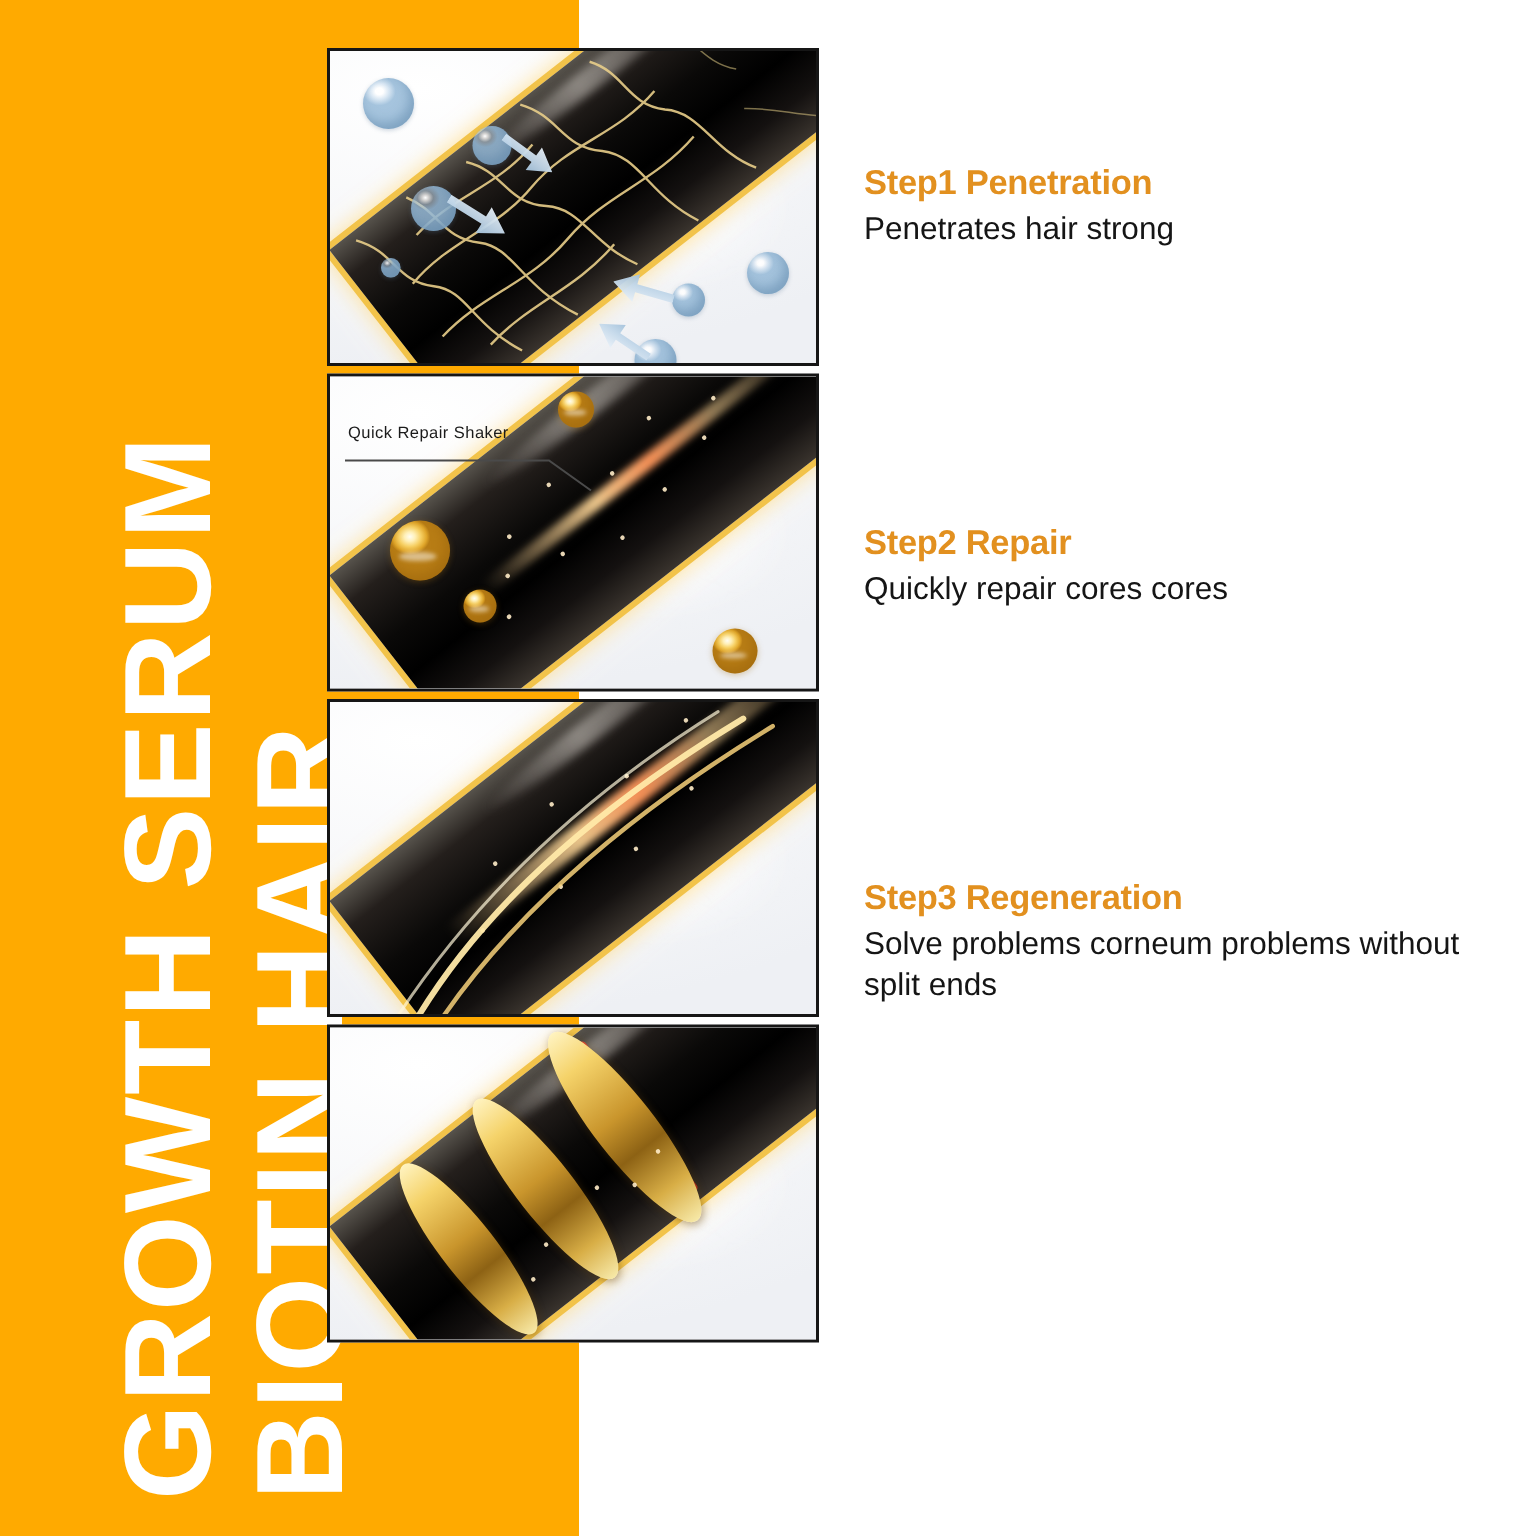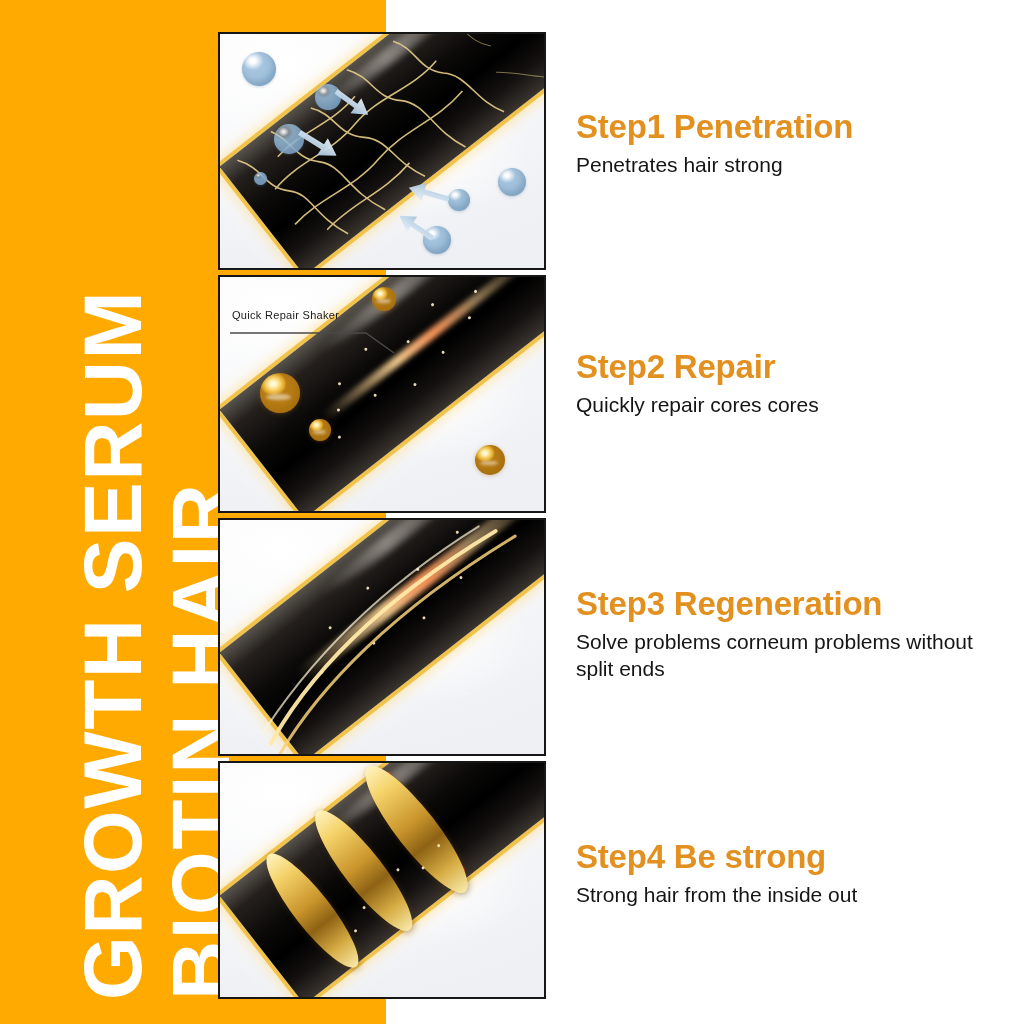--- a/index.html
+++ b/index.html
@@ -56,21 +56,21 @@
     left: 218px;
     top: 32px;
     width: 328px;
     display: flex;
     flex-direction: column;
     gap: 5px;
   }
   .panel {
     position: relative;
     width: 328px;
-    height: 238px;
+    height: 212px;
     border: 2px solid #161616;
     background: #f7f8fa;
     overflow: hidden;
     box-sizing: border-box;
     padding-left: 17px;
   }
   .panel-inner {
     position: absolute;
     inset: 0;
     overflow: hidden;
@@ -240,21 +240,21 @@
     width: 430px;
   }
   .step-1 { top: 108px; }
   .step-2 { top: 348px; }
   .step-3 { top: 585px; }
   .step-4 { top: 838px; }
 
   .step-title {
     font-family: "Liberation Sans", sans-serif;
     font-weight: bold;
-    font-size: 33px;
+    font-size: 23px;
     color: #e2901f;
     line-height: 1.15;
     letter-spacing: -0.2px;
     margin: 0 0 6px 0;
     white-space: nowrap;
   }
   .step-desc {
     font-family: "Liberation Sans", sans-serif;
     font-size: 21px;
     color: #151515;
@@ -425,20 +425,16 @@
     <div class="step step-2">
       <div class="step-title">Step2 Repair</div>
       <div class="step-desc">Quickly repair cores cores</div>
     </div>
 
     <div class="step step-3">
       <div class="step-title">Step3 Regeneration</div>
       <div class="step-desc">Solve problems corneum problems without split ends</div>
     </div>
 
-    <div class="step step-4">
-      <div class="step-title">Step4 Be strong</div>
-      <div class="step-desc">Strong hair from the inside out</div>
-    </div>
 
   </div>
 
 </div>
 
 </body></html>

